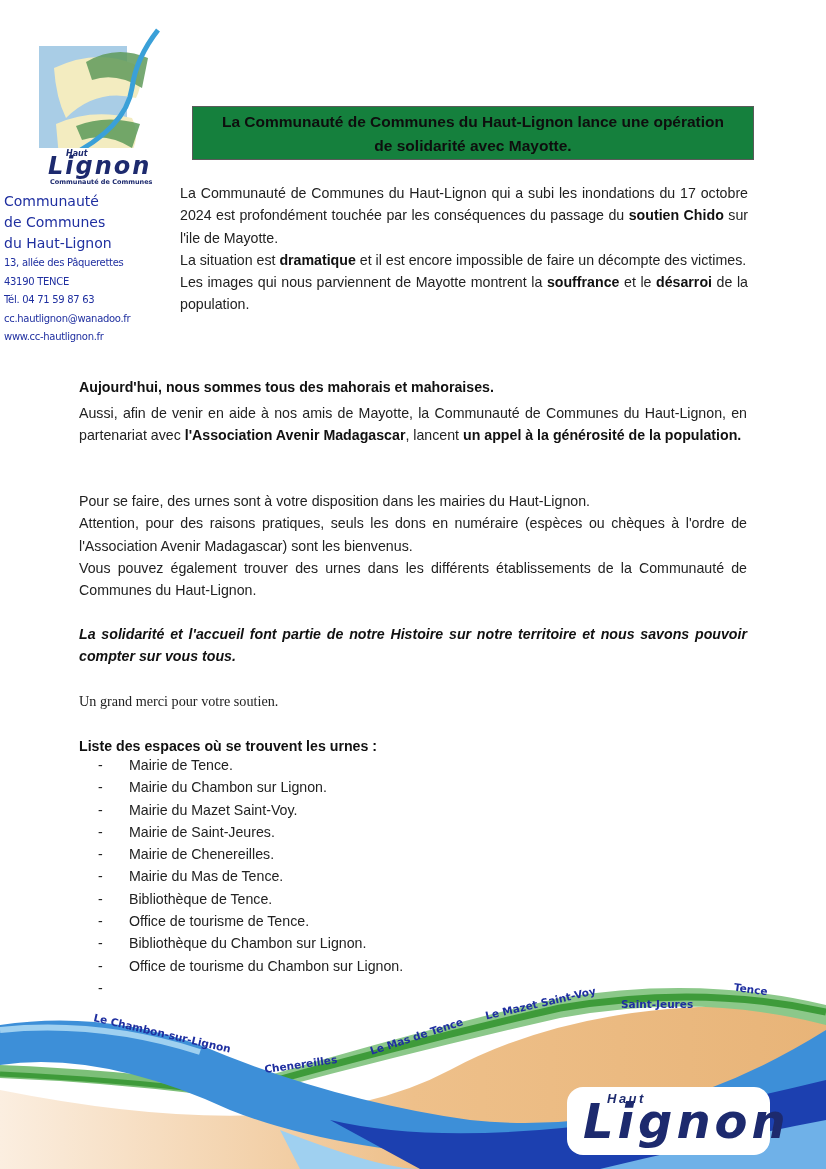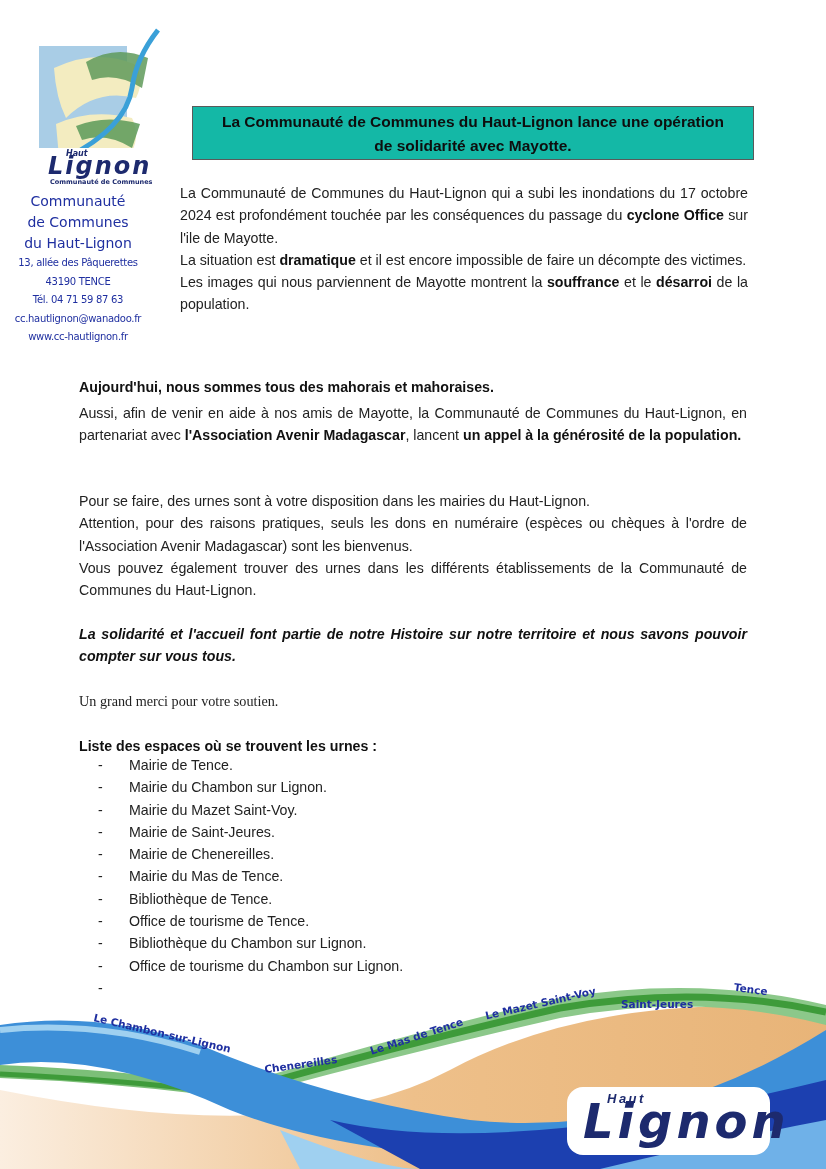--- a/index.html
+++ b/index.html
@@ -1,24 +1,24 @@
 <!DOCTYPE html>
 <html><head>
 <meta charset="utf-8">
 <style>
   html, body { margin: 0; padding: 0; background: #ffffff; }
   body { width: 826px; height: 1169px; position: relative; overflow: hidden;
          font-family: "Liberation Sans", sans-serif; color: #1a1a1a; }
   .logo-top { position: absolute; left: 36px; top: 28px; width: 126px; height: 160px; }
-  .sidebar { position: absolute; left: 4px; top: 191px; width: 148px; text-align: center;
+  .sidebar { position: absolute; left: 4px; top: 191px; width: 148px; text-align: left;
              color: #1f2fa0; font-family: "DejaVu Sans", sans-serif; }
   .sidebar .org { font-size: 14px; line-height: 21px; }
   .sidebar .small { font-size: 10px; line-height: 18.5px; letter-spacing: -0.3px; }
   .title-box { position: absolute; left: 192px; top: 106px; width: 562px; height: 54px;
-               background: #14b8a6; border: 1.5px solid #5a5a5a; box-sizing: border-box;
+               background: #15803d; border: 1.5px solid #5a5a5a; box-sizing: border-box;
                text-align: center; font-weight: bold; font-size: 15.5px; line-height: 24px;
                padding-top: 3px; color: #0e0e0e; }
   .p { position: absolute; font-size: 14.2px; line-height: 22.3px; color: #222; text-align: justify; }
   .p b { color: #111; }
   .intro { left: 180px; top: 182px; width: 568px; }
   .main { left: 79px; width: 668px; }
   .list { position: absolute; left: 98px; top: 754px; margin: 0; padding: 0; list-style: none;
           font-size: 14.2px; line-height: 22.3px; color: #222; }
   .list li { display: flex; }
   .list .dash { width: 31px; }
@@ -58,21 +58,21 @@
   <div class="small">cc.hautlignon@wanadoo.fr</div>
   <div class="small">www.cc-hautlignon.fr</div>
 </div>
 
 <div class="title-box">
   <div>La Communauté de Communes du Haut-Lignon lance une opération</div>
   <div>de solidarité avec Mayotte.</div>
 </div>
 
 <div class="p intro">
-  <div><span>La Communauté de Communes du Haut-Lignon qui a subi les inondations du 17 octobre 2024 est profondément touchée par les conséquences du passage du </span><b>cyclone Office</b><span> sur l'ile de Mayotte.</span></div>
+  <div><span>La Communauté de Communes du Haut-Lignon qui a subi les inondations du 17 octobre 2024 est profondément touchée par les conséquences du passage du </span><b>soutien Chido</b><span> sur l'ile de Mayotte.</span></div>
   <div><span>La situation est </span><b>dramatique</b><span> et il est encore impossible de faire un décompte des victimes.</span></div>
   <div><span>Les images qui nous parviennent de Mayotte montrent la </span><b>souffrance</b><span> et le </span><b>désarroi</b><span> de la population.</span></div>
 </div>
 
 <div class="p main" style="top:376px;"><b>Aujourd'hui, nous sommes tous des mahorais et mahoraises.</b></div>
 
 <div class="p main" style="top:402px;">
   <span>Aussi, afin de venir en aide à nos amis de Mayotte, la Communauté de Communes du Haut-Lignon, en partenariat avec </span><b>l'Association Avenir Madagascar</b><span>, lancent </span><b>un appel à la générosité de la population.</b>
 </div>
 

